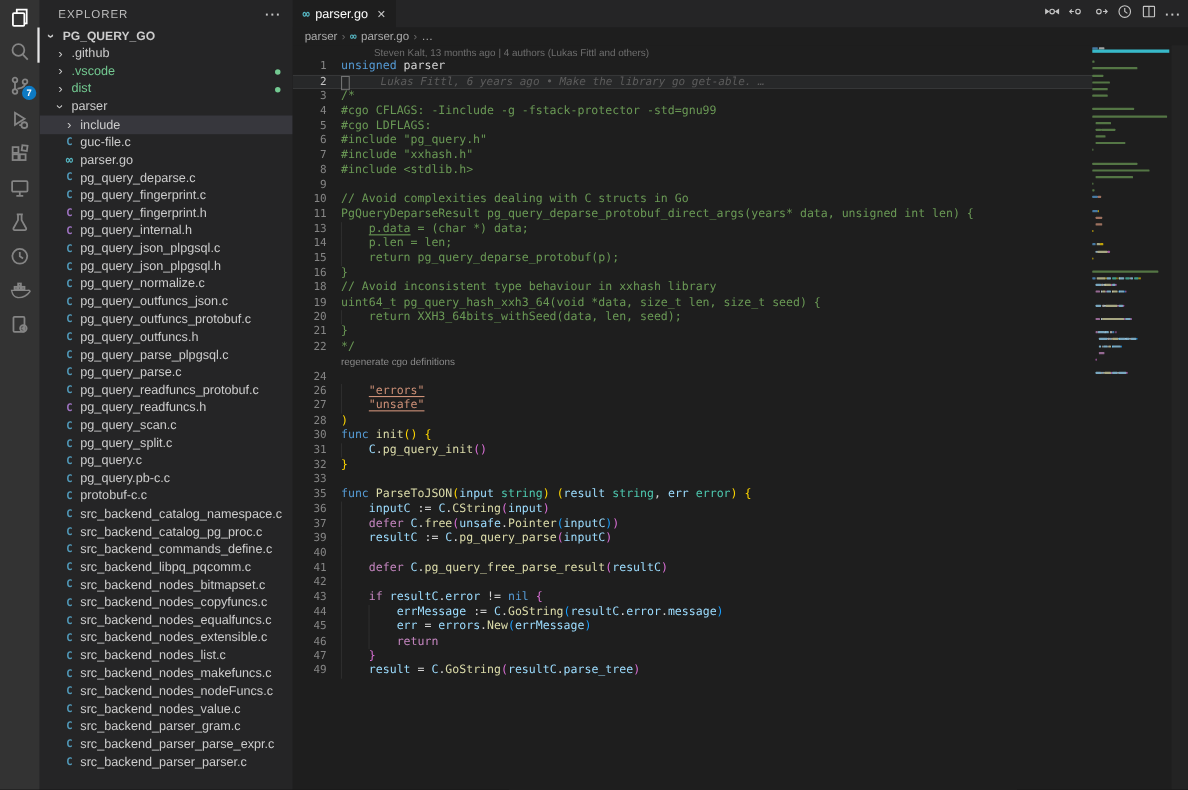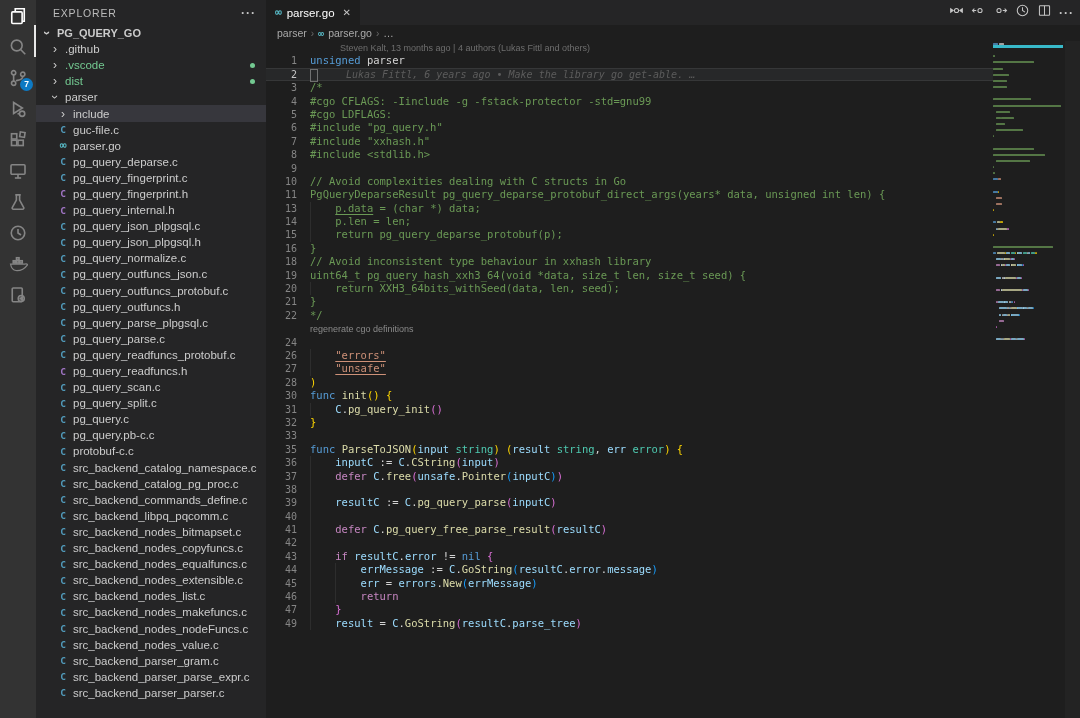--- a/index.html
+++ b/index.html
@@ -398,21 +398,20 @@
           <div class="crow"><div class="gutter">26</div><div class="ccontent"><span class="guide" style="left: 0px;"></span><span style="color: rgb(212, 212, 212);">    </span><span class="u" style="color: rgb(206, 145, 120);">"errors"</span></div></div>
           <div class="crow"><div class="gutter">27</div><div class="ccontent"><span class="guide" style="left: 0px;"></span><span style="color: rgb(212, 212, 212);">    </span><span class="u" style="color: rgb(206, 145, 120);">"unsafe"</span></div></div>
           <div class="crow"><div class="gutter">28</div><div class="ccontent"><span style="color: rgb(255, 215, 0);">)</span></div></div>
           <div class="crow"><div class="gutter">30</div><div class="ccontent"><span style="color: rgb(86, 156, 214);">func</span><span style="color: rgb(212, 212, 212);"> </span><span style="color: rgb(220, 220, 170);">init</span><span style="color: rgb(255, 215, 0);">() {</span></div></div>
           <div class="crow"><div class="gutter">31</div><div class="ccontent"><span class="guide" style="left: 0px;"></span><span style="color: rgb(212, 212, 212);">    </span><span style="color: rgb(156, 220, 254);">C</span><span style="color: rgb(212, 212, 212);">.</span><span style="color: rgb(220, 220, 170);">pg_query_init</span><span style="color: rgb(218, 112, 214);">()</span></div></div>
           <div class="crow"><div class="gutter">32</div><div class="ccontent"><span style="color: rgb(255, 215, 0);">}</span></div></div>
           <div class="crow"><div class="gutter">33</div><div class="ccontent"></div></div>
           <div class="crow"><div class="gutter">35</div><div class="ccontent"><span style="color: rgb(86, 156, 214);">func</span><span style="color: rgb(212, 212, 212);"> </span><span style="color: rgb(220, 220, 170);">ParseToJSON</span><span style="color: rgb(255, 215, 0);">(</span><span style="color: rgb(156, 220, 254);">input</span><span style="color: rgb(212, 212, 212);"> </span><span style="color: rgb(78, 201, 176);">string</span><span style="color: rgb(255, 215, 0);">)</span><span style="color: rgb(212, 212, 212);"> </span><span style="color: rgb(255, 215, 0);">(</span><span style="color: rgb(156, 220, 254);">result</span><span style="color: rgb(212, 212, 212);"> </span><span style="color: rgb(78, 201, 176);">string</span><span style="color: rgb(212, 212, 212);">, </span><span style="color: rgb(156, 220, 254);">err</span><span style="color: rgb(212, 212, 212);"> </span><span style="color: rgb(78, 201, 176);">error</span><span style="color: rgb(255, 215, 0);">)</span><span style="color: rgb(255, 215, 0);"> {</span></div></div>
           <div class="crow"><div class="gutter">36</div><div class="ccontent"><span class="guide" style="left: 0px;"></span><span style="color: rgb(212, 212, 212);">    </span><span style="color: rgb(156, 220, 254);">inputC</span><span style="color: rgb(212, 212, 212);"> := </span><span style="color: rgb(156, 220, 254);">C</span><span style="color: rgb(212, 212, 212);">.</span><span style="color: rgb(220, 220, 170);">CString</span><span style="color: rgb(218, 112, 214);">(</span><span style="color: rgb(156, 220, 254);">input</span><span style="color: rgb(218, 112, 214);">)</span></div></div>
           <div class="crow"><div class="gutter">37</div><div class="ccontent"><span class="guide" style="left: 0px;"></span><span style="color: rgb(212, 212, 212);">    </span><span style="color: rgb(197, 134, 192);">defer</span><span style="color: rgb(212, 212, 212);"> </span><span style="color: rgb(156, 220, 254);">C</span><span style="color: rgb(212, 212, 212);">.</span><span style="color: rgb(220, 220, 170);">free</span><span style="color: rgb(218, 112, 214);">(</span><span style="color: rgb(156, 220, 254);">unsafe</span><span style="color: rgb(212, 212, 212);">.</span><span style="color: rgb(220, 220, 170);">Pointer</span><span style="color: rgb(23, 159, 255);">(</span><span style="color: rgb(156, 220, 254);">inputC</span><span style="color: rgb(23, 159, 255);">)</span><span style="color: rgb(218, 112, 214);">)</span></div></div>
-          <div class="crow"><div class="gutter">38</div><div class="ccontent"><span class="guide" style="left: 0px;"></span></div></div>
           <div class="crow"><div class="gutter">39</div><div class="ccontent"><span class="guide" style="left: 0px;"></span><span style="color: rgb(212, 212, 212);">    </span><span style="color: rgb(156, 220, 254);">resultC</span><span style="color: rgb(212, 212, 212);"> := </span><span style="color: rgb(156, 220, 254);">C</span><span style="color: rgb(212, 212, 212);">.</span><span style="color: rgb(220, 220, 170);">pg_query_parse</span><span style="color: rgb(218, 112, 214);">(</span><span style="color: rgb(156, 220, 254);">inputC</span><span style="color: rgb(218, 112, 214);">)</span></div></div>
           <div class="crow"><div class="gutter">40</div><div class="ccontent"><span class="guide" style="left: 0px;"></span></div></div>
           <div class="crow"><div class="gutter">41</div><div class="ccontent"><span class="guide" style="left: 0px;"></span><span style="color: rgb(212, 212, 212);">    </span><span style="color: rgb(197, 134, 192);">defer</span><span style="color: rgb(212, 212, 212);"> </span><span style="color: rgb(156, 220, 254);">C</span><span style="color: rgb(212, 212, 212);">.</span><span style="color: rgb(220, 220, 170);">pg_query_free_parse_result</span><span style="color: rgb(218, 112, 214);">(</span><span style="color: rgb(156, 220, 254);">resultC</span><span style="color: rgb(218, 112, 214);">)</span></div></div>
           <div class="crow"><div class="gutter">42</div><div class="ccontent"><span class="guide" style="left: 0px;"></span></div></div>
           <div class="crow"><div class="gutter">43</div><div class="ccontent"><span class="guide" style="left: 0px;"></span><span style="color: rgb(212, 212, 212);">    </span><span style="color: rgb(197, 134, 192);">if</span><span style="color: rgb(212, 212, 212);"> </span><span style="color: rgb(156, 220, 254);">resultC</span><span style="color: rgb(212, 212, 212);">.</span><span style="color: rgb(156, 220, 254);">error</span><span style="color: rgb(212, 212, 212);"> != </span><span style="color: rgb(86, 156, 214);">nil</span><span style="color: rgb(212, 212, 212);"> </span><span style="color: rgb(218, 112, 214);">{</span></div></div>
           <div class="crow"><div class="gutter">44</div><div class="ccontent"><span class="guide" style="left: 0px;"></span><span class="guide" style="left: 25.28px;"></span><span style="color: rgb(212, 212, 212);">        </span><span style="color: rgb(156, 220, 254);">errMessage</span><span style="color: rgb(212, 212, 212);"> := </span><span style="color: rgb(156, 220, 254);">C</span><span style="color: rgb(212, 212, 212);">.</span><span style="color: rgb(220, 220, 170);">GoString</span><span style="color: rgb(23, 159, 255);">(</span><span style="color: rgb(156, 220, 254);">resultC</span><span style="color: rgb(212, 212, 212);">.</span><span style="color: rgb(156, 220, 254);">error</span><span style="color: rgb(212, 212, 212);">.</span><span style="color: rgb(156, 220, 254);">message</span><span style="color: rgb(23, 159, 255);">)</span></div></div>
           <div class="crow"><div class="gutter">45</div><div class="ccontent"><span class="guide" style="left: 0px;"></span><span class="guide" style="left: 25.28px;"></span><span style="color: rgb(212, 212, 212);">        </span><span style="color: rgb(156, 220, 254);">err</span><span style="color: rgb(212, 212, 212);"> = </span><span style="color: rgb(156, 220, 254);">errors</span><span style="color: rgb(212, 212, 212);">.</span><span style="color: rgb(220, 220, 170);">New</span><span style="color: rgb(23, 159, 255);">(</span><span style="color: rgb(156, 220, 254);">errMessage</span><span style="color: rgb(23, 159, 255);">)</span></div></div>
           <div class="crow"><div class="gutter">46</div><div class="ccontent"><span class="guide" style="left: 0px;"></span><span class="guide" style="left: 25.28px;"></span><span style="color: rgb(212, 212, 212);">        </span><span style="color: rgb(197, 134, 192);">return</span></div></div>
           <div class="crow"><div class="gutter">47</div><div class="ccontent"><span class="guide" style="left: 0px;"></span><span style="color: rgb(212, 212, 212);">    </span><span style="color: rgb(218, 112, 214);">}</span></div></div>
           <div class="crow"><div class="gutter">49</div><div class="ccontent"><span class="guide" style="left: 0px;"></span><span style="color: rgb(212, 212, 212);">    </span><span style="color: rgb(156, 220, 254);">result</span><span style="color: rgb(212, 212, 212);"> = </span><span style="color: rgb(156, 220, 254);">C</span><span style="color: rgb(212, 212, 212);">.</span><span style="color: rgb(220, 220, 170);">GoString</span><span style="color: rgb(218, 112, 214);">(</span><span style="color: rgb(156, 220, 254);">resultC</span><span style="color: rgb(212, 212, 212);">.</span><span style="color: rgb(156, 220, 254);">parse_tree</span><span style="color: rgb(218, 112, 214);">)</span></div></div>

